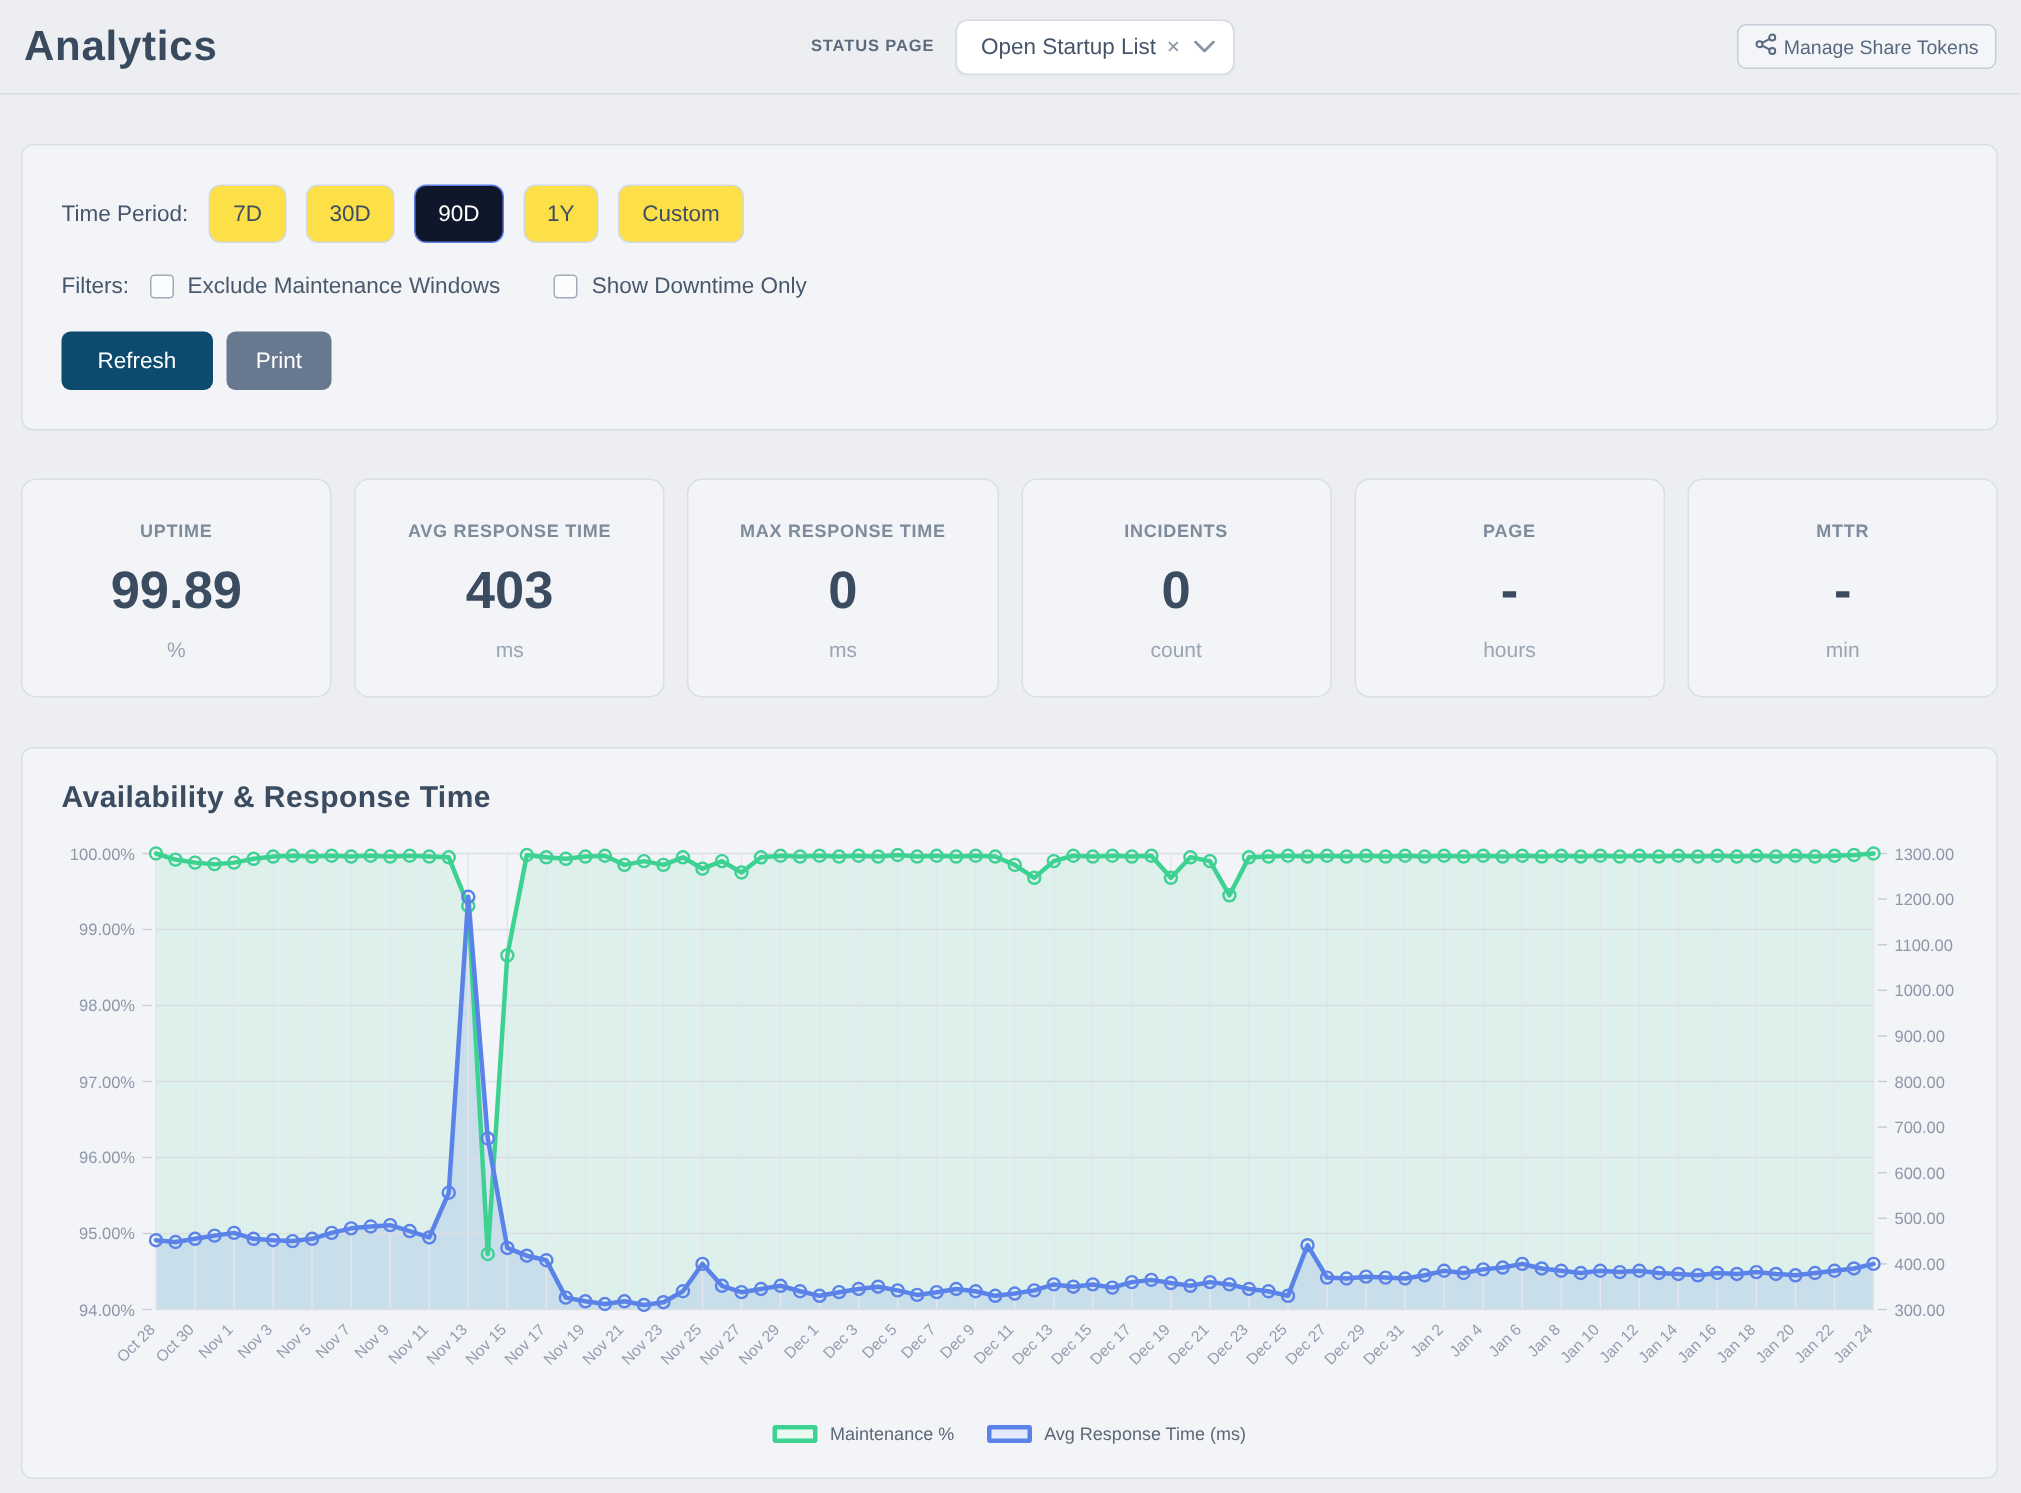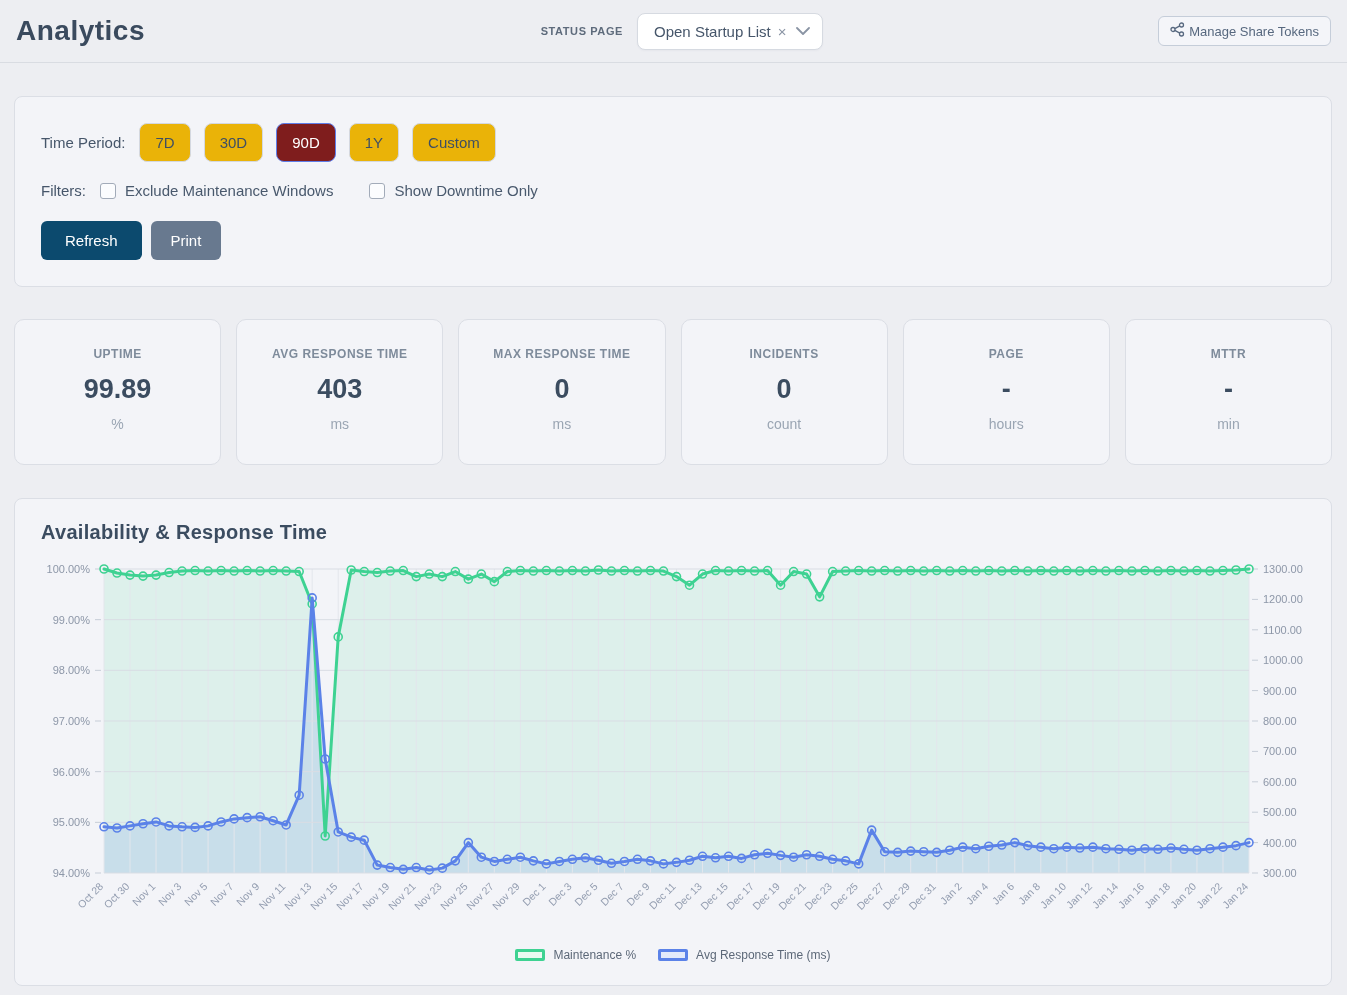--- a/index.html
+++ b/index.html
@@ -33,42 +33,42 @@
   
   .panel {
     margin:33px 15px 0 14px;
     background:#f3f4f8; border:1px solid #dbdee5; border-radius:8px;
   }
   .filter-panel { padding:26px 8px 26px 26px; }
   .row { display:flex; align-items:center; }
   .row-label { font-size:15px; color:#46566a; margin-right:14px; }
   .period-btn {
     font-family:"Liberation Sans",sans-serif;
-    background:#eab308; border:1px solid #d4d8e0; border-radius:8px;
+    background:#fde047; border:1px solid #d4d8e0; border-radius:8px;
     padding:10px 15px; font-size:15px; color:#3f4f63; margin-right:13px; cursor:pointer;
   }
-  .period-btn.active { background:#7f1d1d; border-color:#5f7de9; color:#fff; }
+  .period-btn.active { background:#0f172a; border-color:#5f7de9; color:#fff; }
   .filters-row { margin-top:20px; }
   .chk { appearance:none; -webkit-appearance:none; width:16px; height:16px;
     border:1.5px solid #a2abb9; border-radius:3px; background:#fbfcfe; margin:0 9px 0 0; vertical-align:-3px; cursor:pointer; }
   .chk-label { font-size:15px; color:#49596d; }
   .chk-group { display:flex; align-items:center; }
   .actions-row { margin-top:22px; }
   .btn { font-family:"Liberation Sans",sans-serif; border:none; border-radius:6px; padding:11px 24px; font-size:15px; color:#fff; cursor:pointer; margin-right:9px; }
   .btn-refresh { background:#0c4a6e; }
   .btn-print { background:#68798f; padding:11px 20px; }
 
   
   .stats-row { display:flex; gap:15px; margin:32px 15px 0 14px; }
   .stat-card {
     flex:1; background:#f3f4f8; border:1px solid #dbdee5; border-radius:10px;
     text-align:center; padding:27px 6px 28px 6px; height:146px;
   }
   .stat-label { font-size:12px; font-weight:bold; color:#7e8b9b; letter-spacing:.5px; }
-  .stat-value { font-size:27px; font-weight:bold; color:#3b4c60; margin-top:13px; }
+  .stat-value { font-size:35px; font-weight:bold; color:#3b4c60; margin-top:13px; }
   .stat-unit { font-size:14px; color:#9aa5b3; margin-top:11px; }
 
   
   .chart-panel { padding:22px 0 16px 0; height:488px; }
   .chart-title { font-size:20px; font-weight:bold; color:#3b4c60; letter-spacing:.3px; margin-left:26px; }
   svg text { font-family:"Liberation Sans",sans-serif; }
   .legend { display:flex; justify-content:center; align-items:center; gap:22px; margin-top:2px; }
   .legend-item { display:flex; align-items:center; gap:8px; }
   .swatch { width:30px; height:12px; border-radius:2px; display:inline-block; }
   .swatch-a { border:3px solid #3ed292; background:#e9faf1; }

